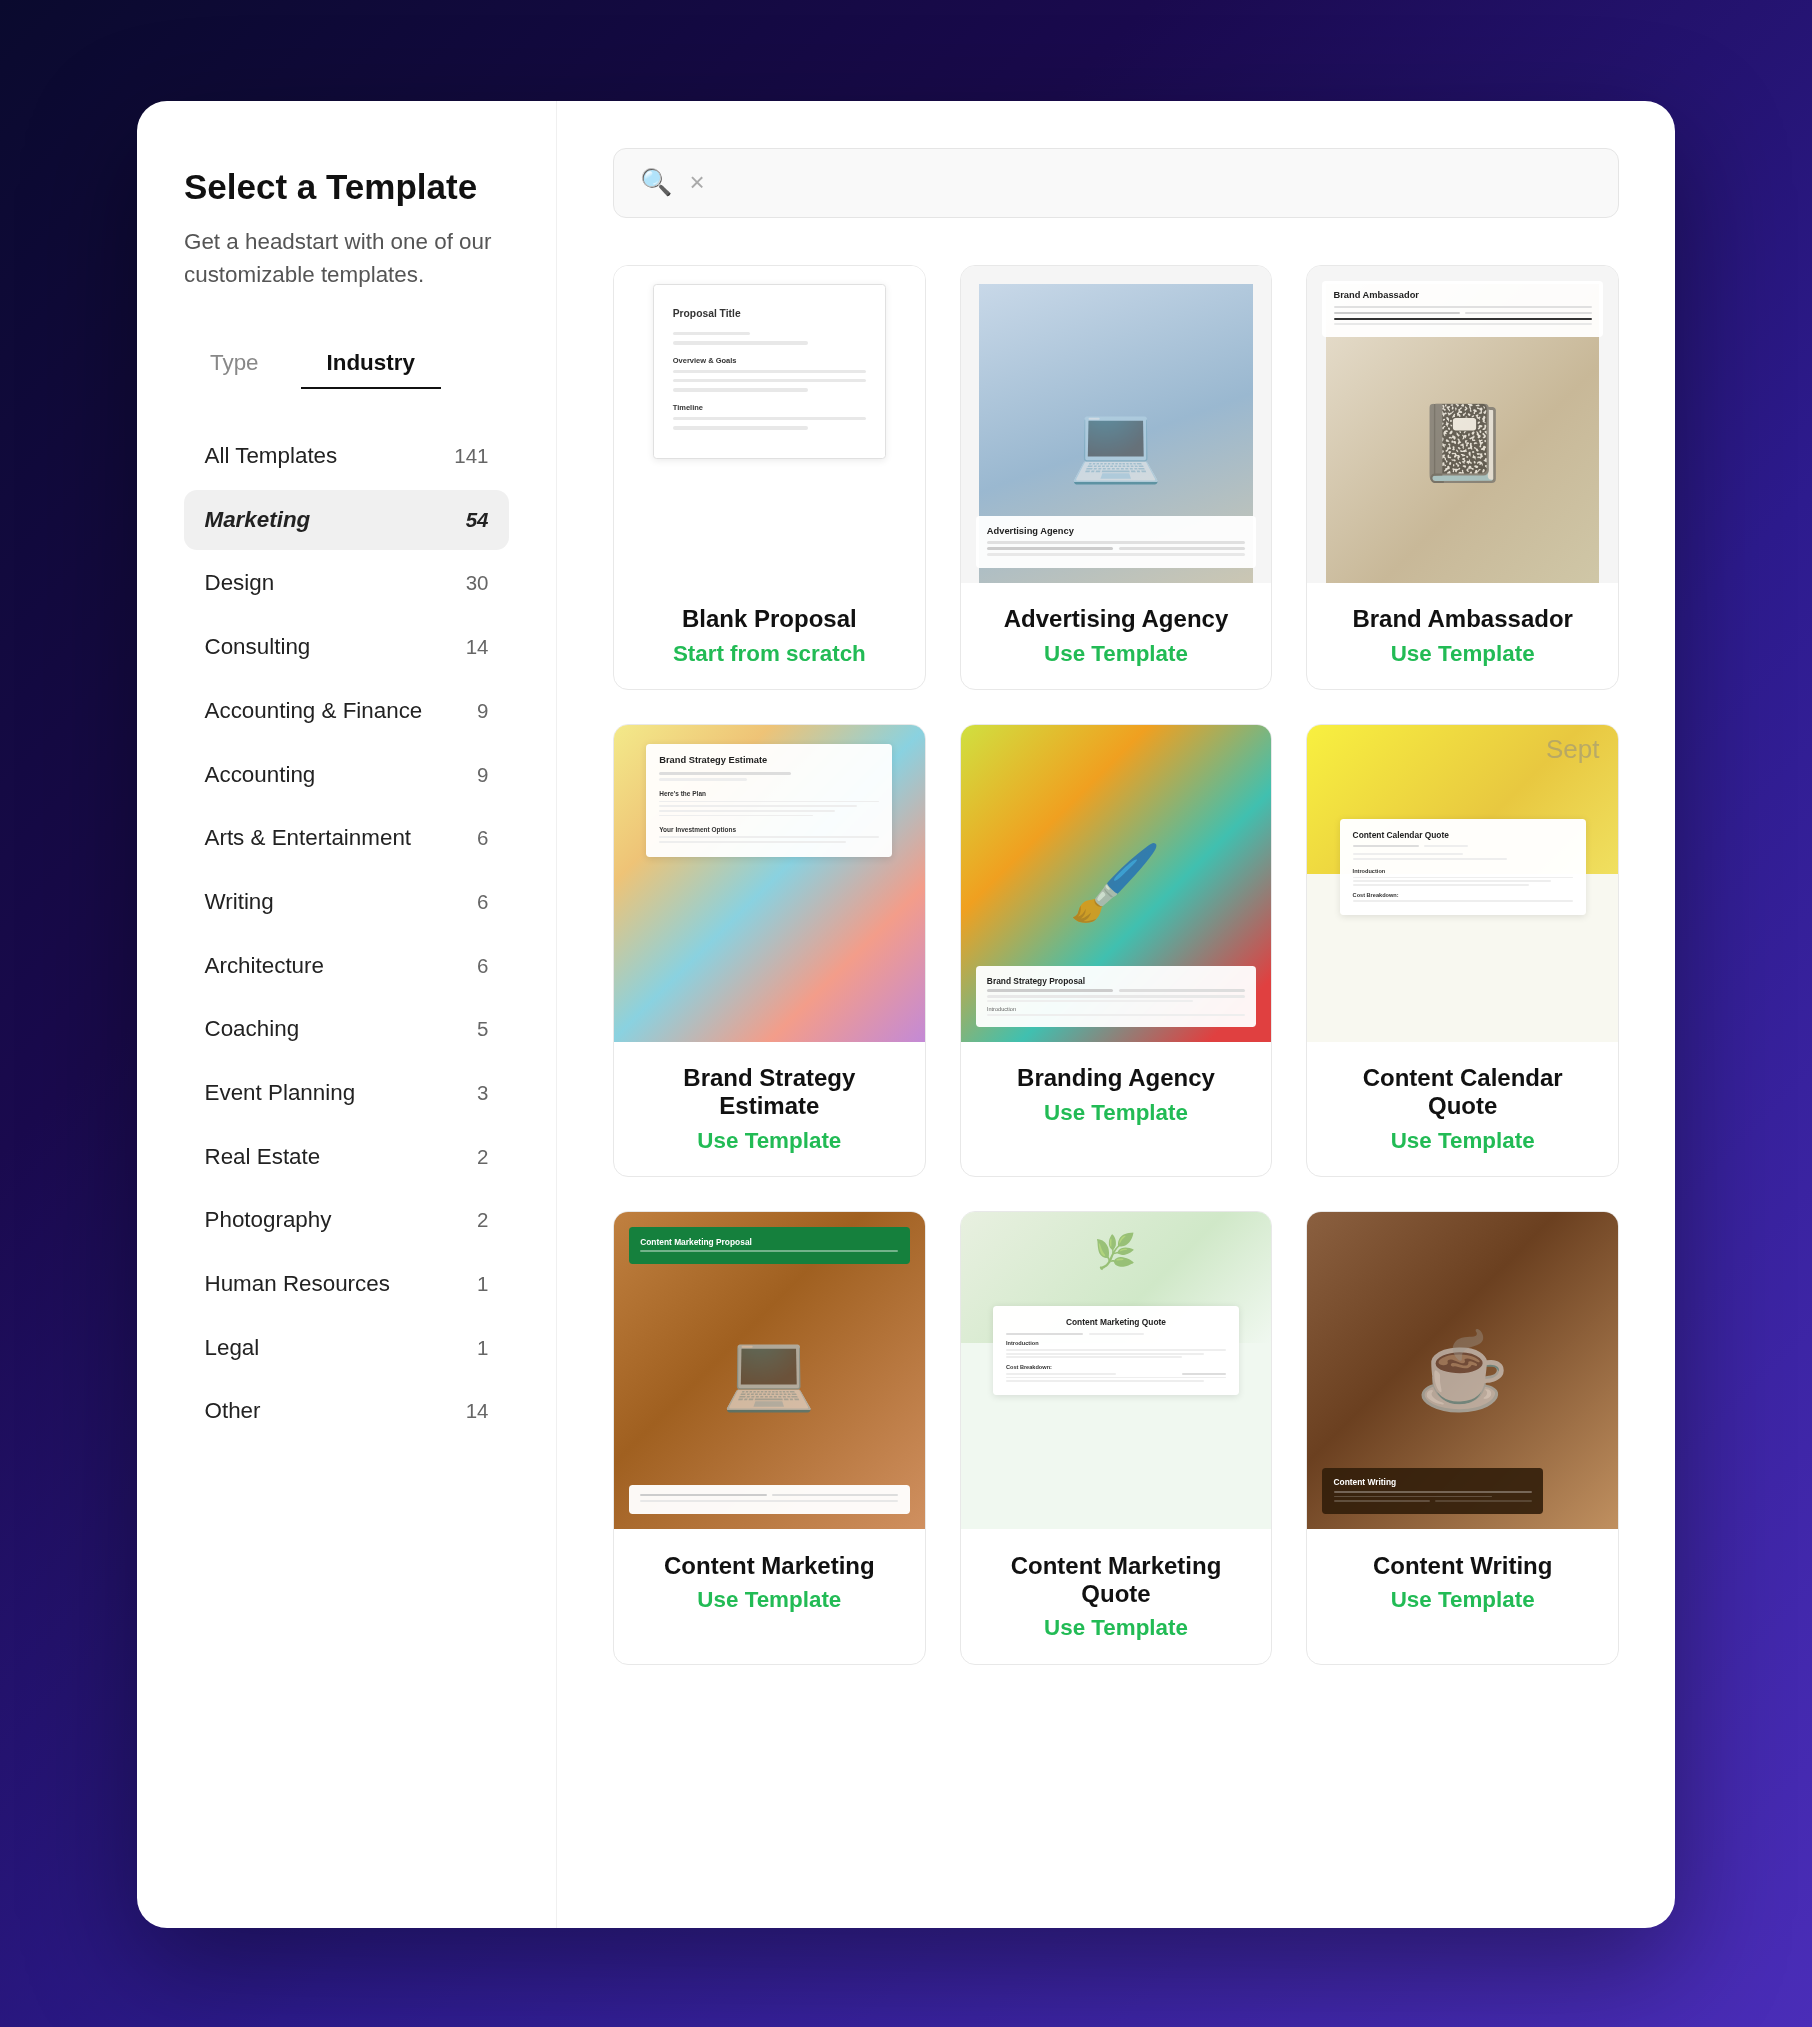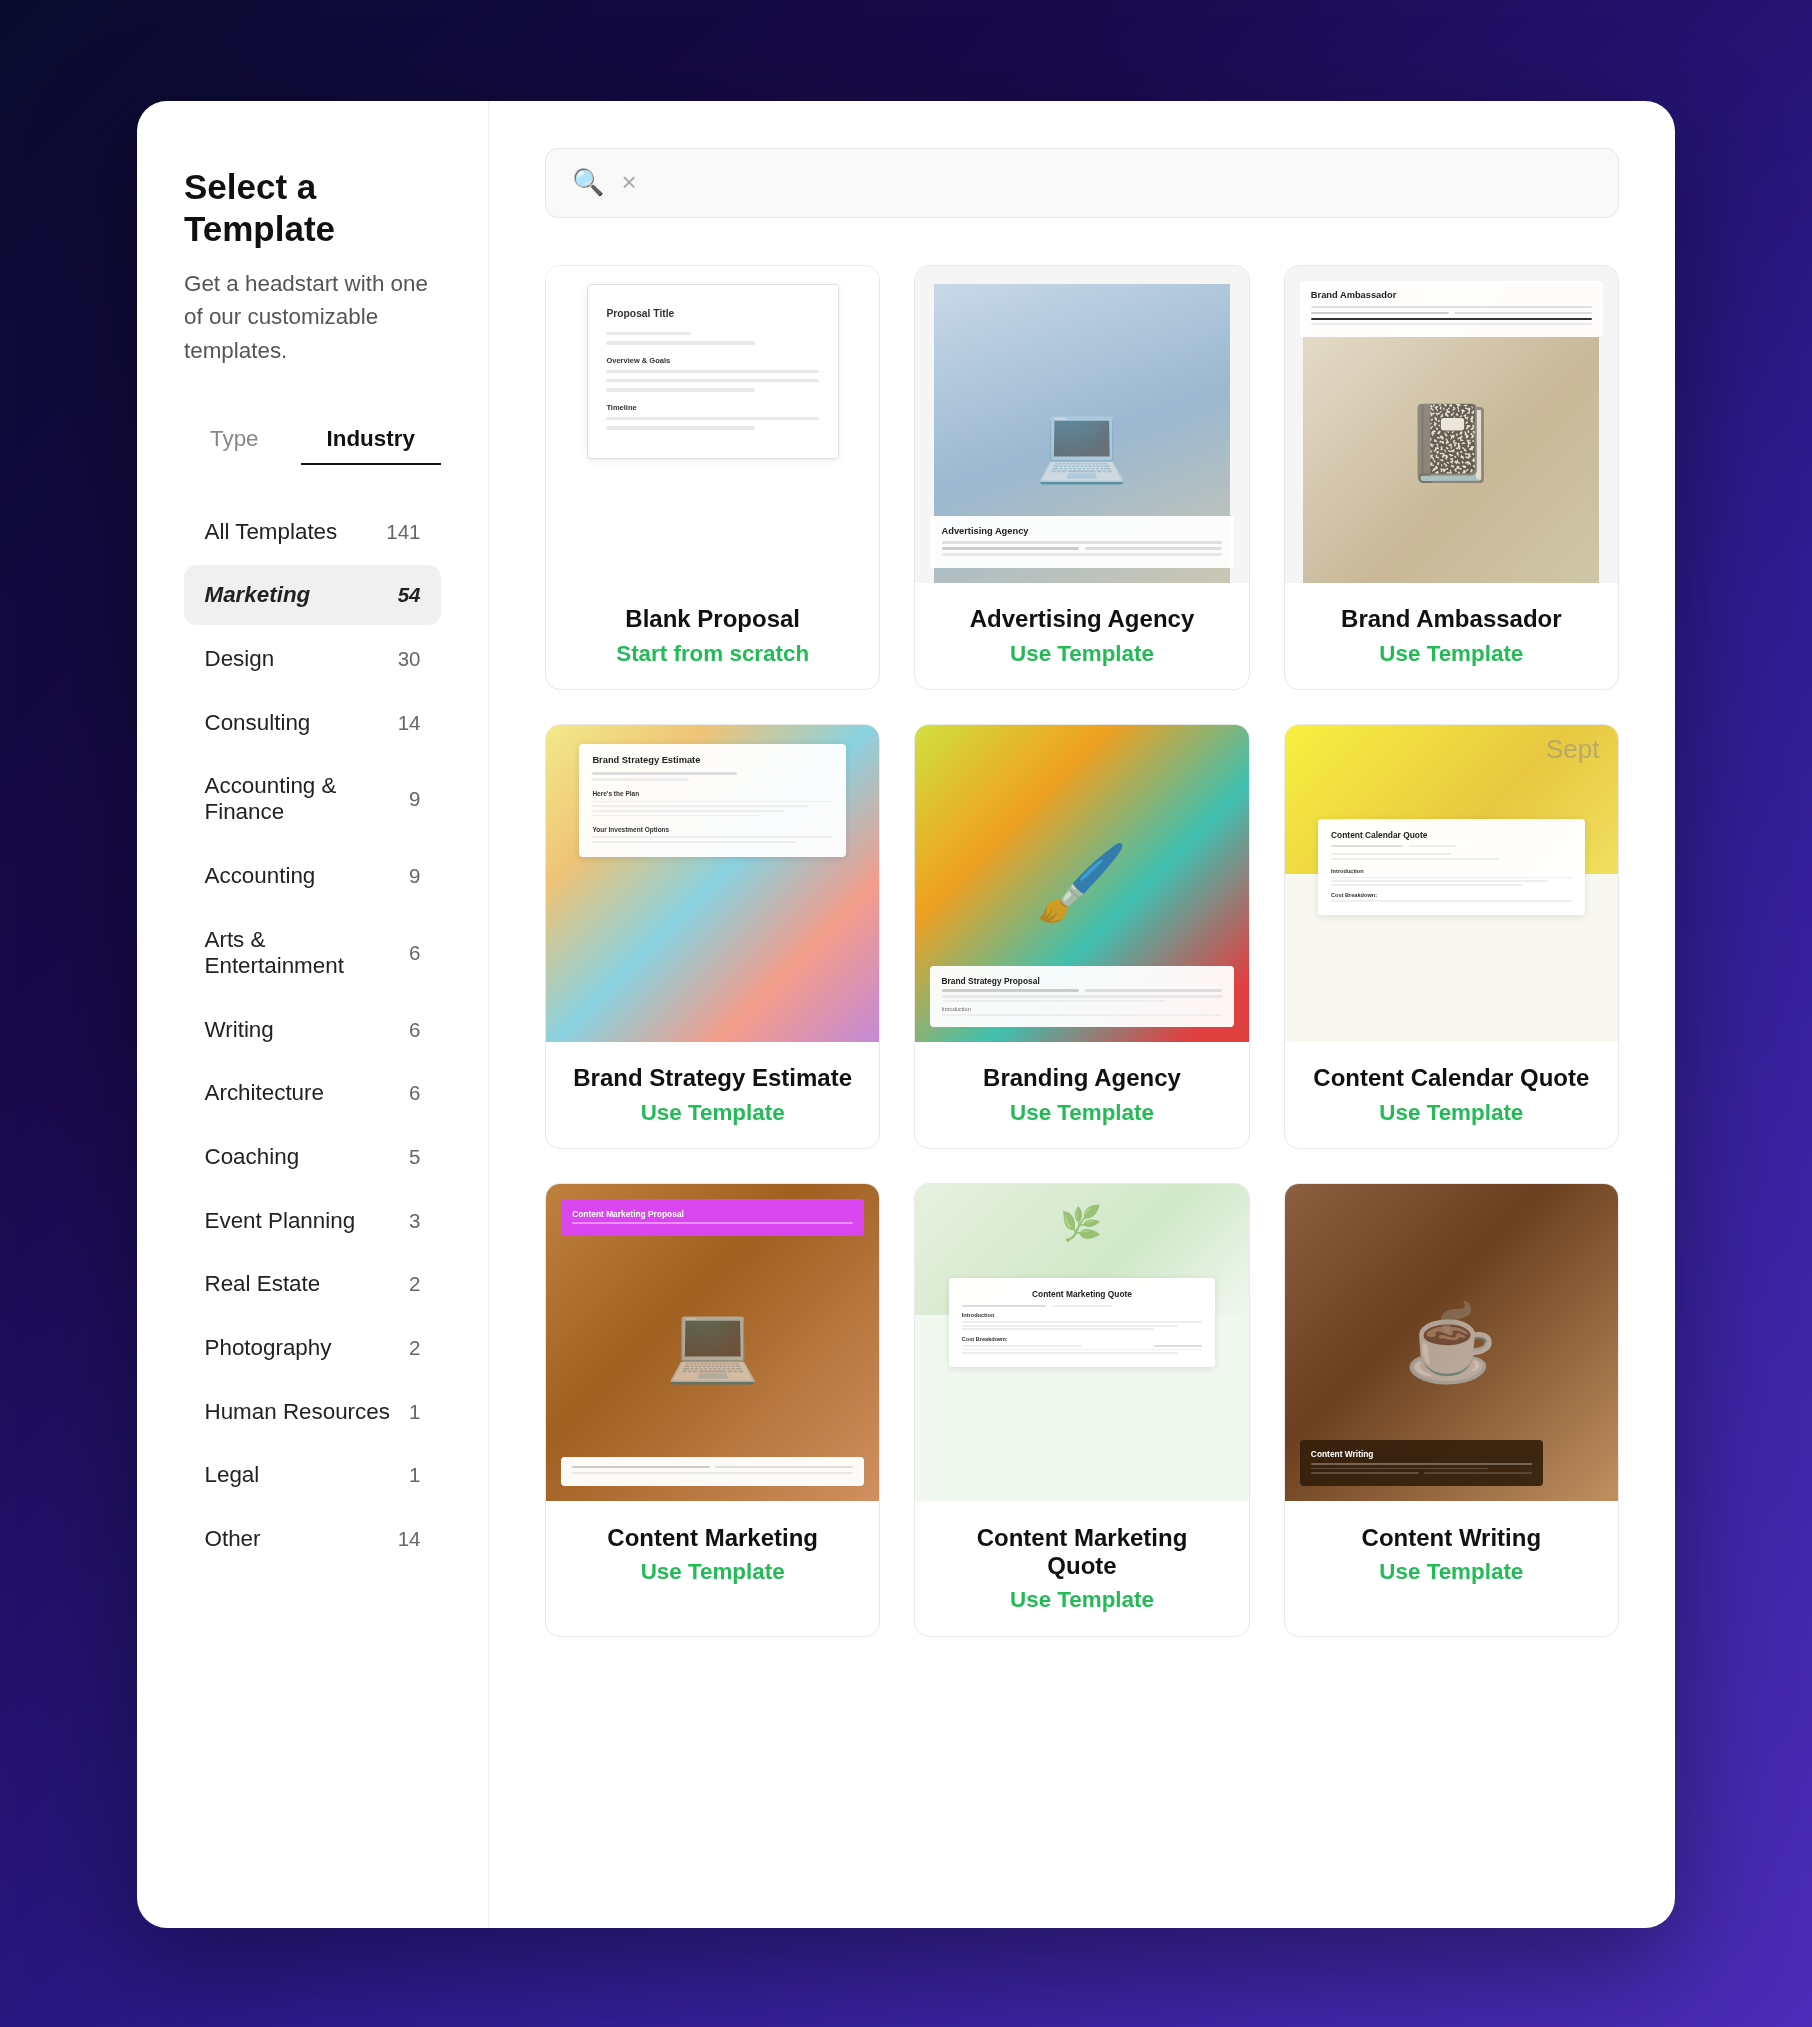--- a/index.html
+++ b/index.html
@@ -16,21 +16,21 @@
       background: #ffffff;
       border-radius: 30px;
       width: 1538px;
       height: 1827px;
       display: flex;
       overflow: hidden;
       box-shadow: 0 37px 112px rgba(0,0,0,0.4);
     }
     
     .sidebar {
-      width: 352px;
+      width: 420px;
       flex-shrink: 0;
       padding: 65px 47px;
       border-right: 0.9px solid #f0f0f0;
     }
     .sidebar-title {
       font-size: 35px;
       font-weight: 700;
       color: #111;
       margin-bottom: 17px;
       line-height: 1.2;
@@ -497,21 +497,21 @@
         </div>
         <div class="template-footer">
           <div class="template-name">Content Calendar Quote</div>
           <div class="template-action">Use Template</div>
         </div>
       </div>
 
       <div class="template-card">
         <div class="template-preview">
           <div class="preview-photo preview-content-marketing" style="width:100%;height:317px;position:absolute;top:0;left:0;"></div>
-          <div style="position:absolute;top:15px;left:15px;right:15px;background:#d946ef;border-radius:3.7px;padding:9.3px 11.2px;">
+          <div style="position:absolute;top:15px;left:15px;right:15px;background:#15803d;border-radius:3.7px;padding:9.3px 11.2px;">
             <div style="font-size:8.4px;font-weight:700;color:#fff;margin-bottom:3.7px;">Content Marketing Proposal</div>
             <div style="height:1.9px;background:rgba(255,255,255,0.4);border-radius:1.9px;margin-bottom:2.8px;"></div>
           </div>
           <div style="position:absolute;bottom:15px;left:15px;right:15px;background:rgba(255,255,255,0.96);border-radius:3.7px;padding:9.3px 11.2px;">
             <div style="display:flex;gap:5.6px;margin-bottom:3.7px;">
                 <div style="flex:1;height:2.3px;background:#ccc;border-radius:1.9px;"></div>
                 <div style="flex:1;height:2.3px;background:#ddd;border-radius:1.9px;"></div>
               </div>
             <div style="height:2.3px;background:#e8e8e8;border-radius:1.9px;margin-bottom:2.8px;"></div>
           </div>

